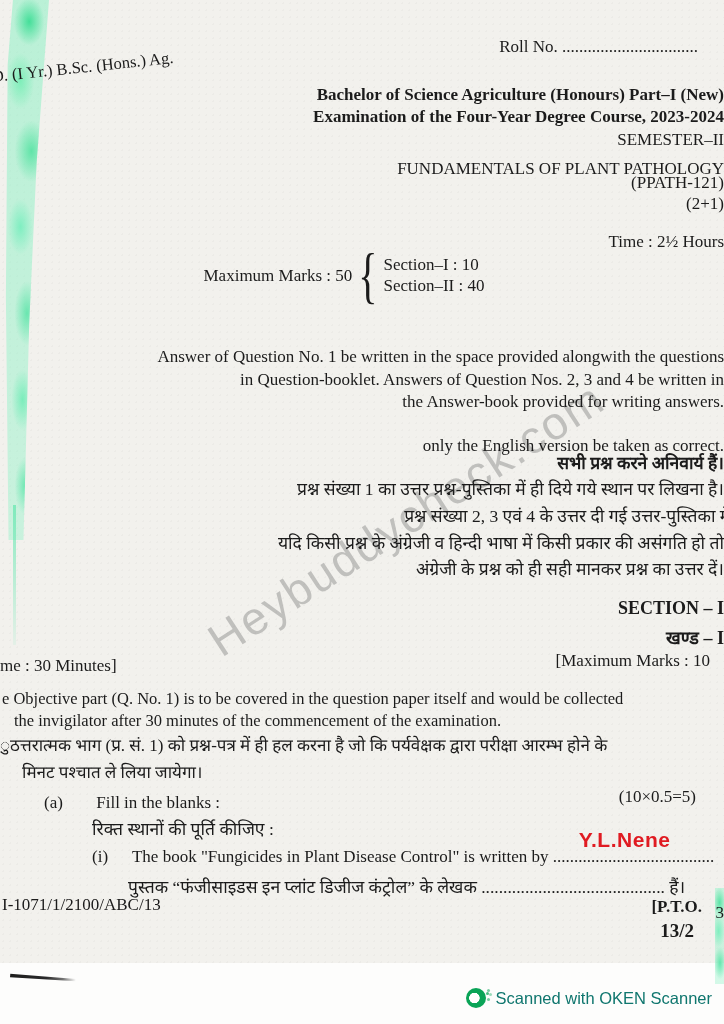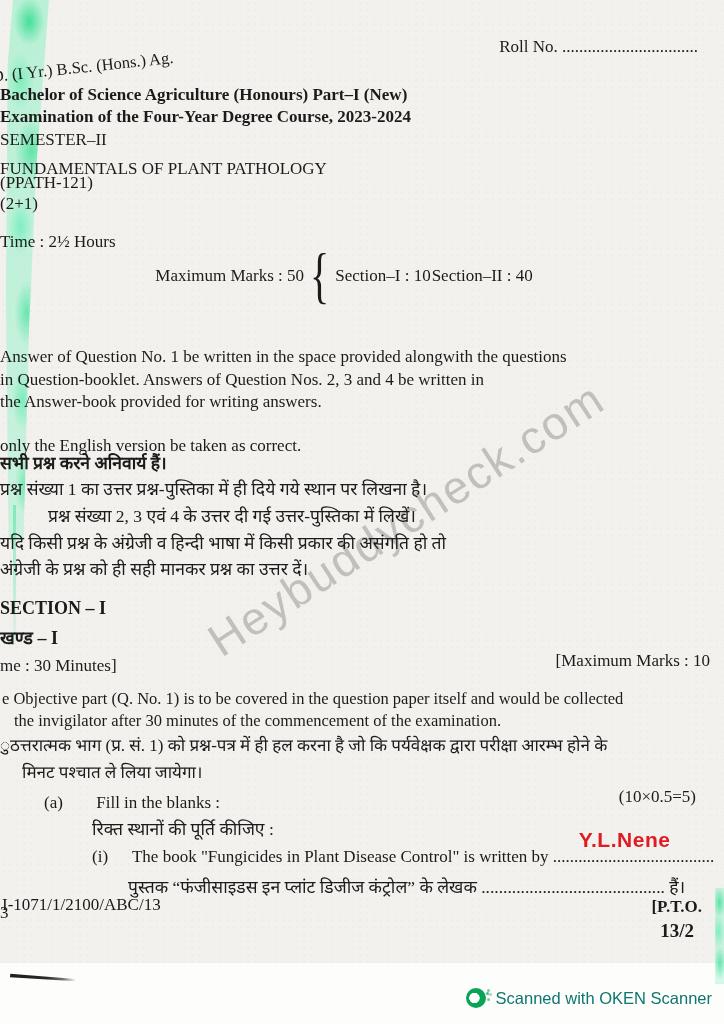--- a/index.html
+++ b/index.html
@@ -28,30 +28,30 @@
       radial-gradient(8px 22px at 55% 78%, rgba(90,228,168,.9), transparent 75%),
       linear-gradient(rgba(150,242,202,.5), rgba(150,242,202,.4));}
   .smudge{position:absolute;left:10px;top:973px;width:66px;height:9px;
     background:linear-gradient(to right,#1d1d1d,#2a2a2a 55%,rgba(40,40,40,.65) 80%,transparent);
     clip-path:polygon(0 20%,100% 55%,100% 80%,0 60%);transform:rotate(2deg);}
   
   .watermark{position:absolute;left:198px;top:622px;transform:rotate(-33deg);transform-origin:0 0;
     font-family:"Liberation Sans",sans-serif;font-size:46px;letter-spacing:2px;
     color:rgba(125,125,125,.42);white-space:nowrap;}
   
-  .ln{position:absolute;left:0;width:724px;text-align:left;font-size:17px;line-height:22px;white-space:nowrap;}
+  .ln{position:absolute;left:0;width:724px;text-align:right;font-size:17px;line-height:22px;white-space:nowrap;}
   .bold{font-weight:bold;}
   .roll{top:36px;left:auto;right:26px;width:auto;text-align:right;}
   .program{top:66px;left:-8px;width:auto;text-align:left;transform:rotate(-6deg);transform-origin:0 50%;font-size:16.5px;}
   .t1{top:84px;} .t2{top:106px;} .t3{top:129px;} .t4{top:158px;} .t5{top:172px;} .t6{top:193px;}
   .time{top:231px;}
   .marks-block{position:absolute;top:252px;left:0;width:724px;display:flex;justify-content:center;align-items:center;gap:4px;transform:translateX(-18px);}
   .marks-label{font-size:17px;}
   .brace{font-size:40px;font-weight:400;display:inline-block;transform:scaleY(1.55);margin:0 2px;}
-  .sections{display:inline-flex;flex-direction:row;gap:1px;text-align:left;font-size:17px;}
+  .sections{display:inline-flex;flex-direction:column;gap:1px;text-align:left;font-size:17px;}
   .attempt{top:324px;}
   .it{font-style:italic;}
   .en1{top:346px;} .en2{top:369px;} .en3{top:391px;} .en4{top:413px;} .en5{top:435px;}
   .hi{font-size:17.5px;}
   .hi1{top:452px;} .hi2{top:478px;} .hi3{top:505px;padding-left:48px;} .hi4{top:532px;} .hi5{top:558px;}
   .secEn{top:597px;font-size:18px;} .secHi{top:627px;font-size:18px;}
   .timeLeft{top:655px;left:0;width:auto;text-align:left;}
   .marksRight{top:650px;left:auto;right:14px;width:auto;text-align:right;}
   .ne1{top:688px;left:2px;width:auto;text-align:left;font-size:16.5px;}
   .ne2{top:710px;left:14px;width:auto;text-align:left;font-size:16.5px;}

